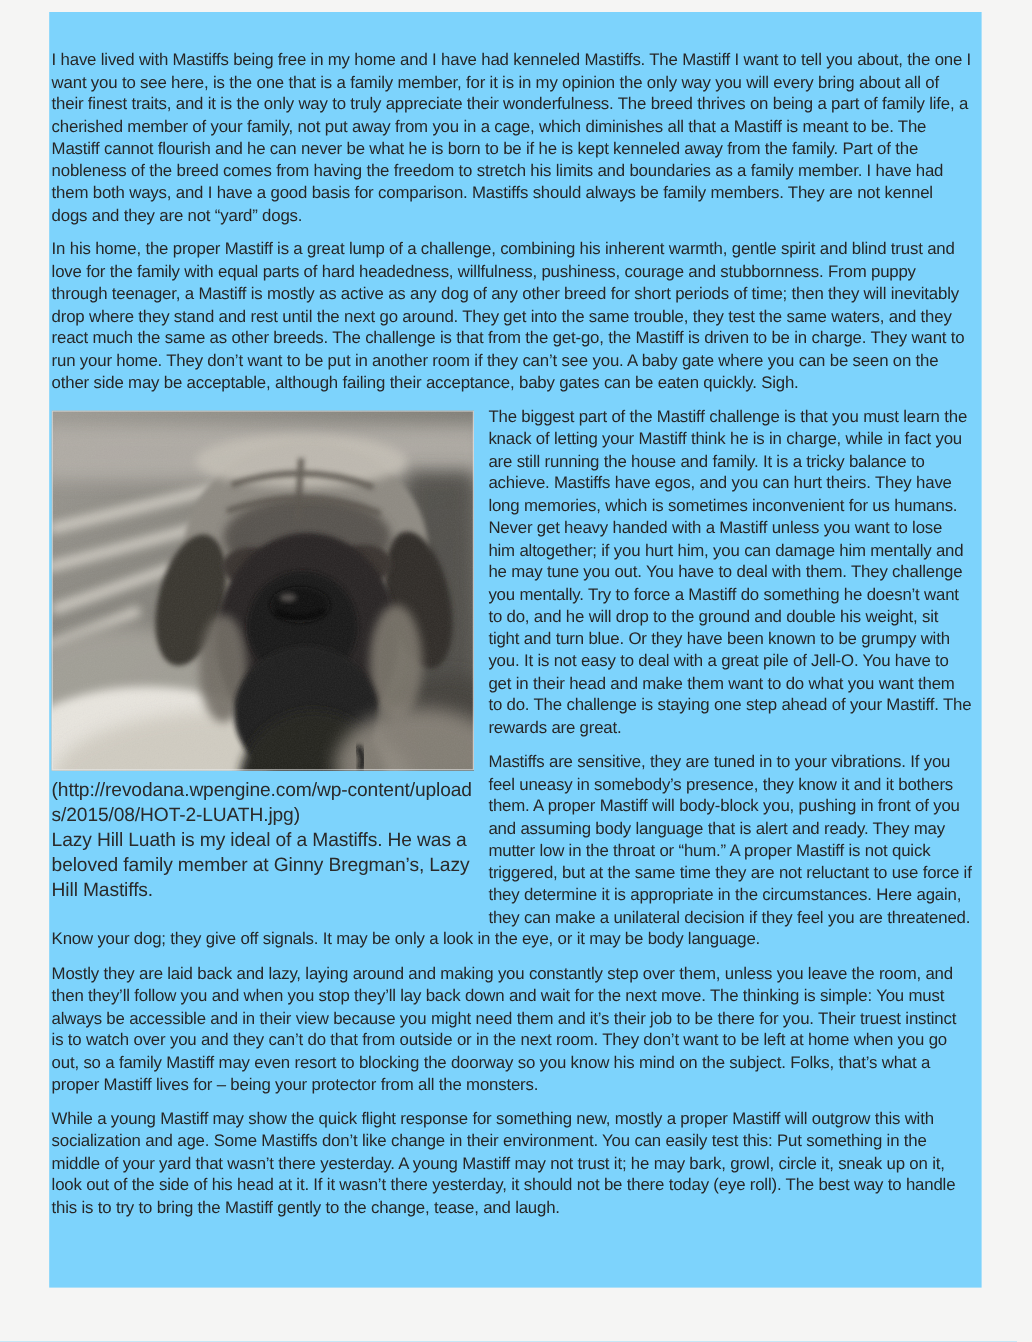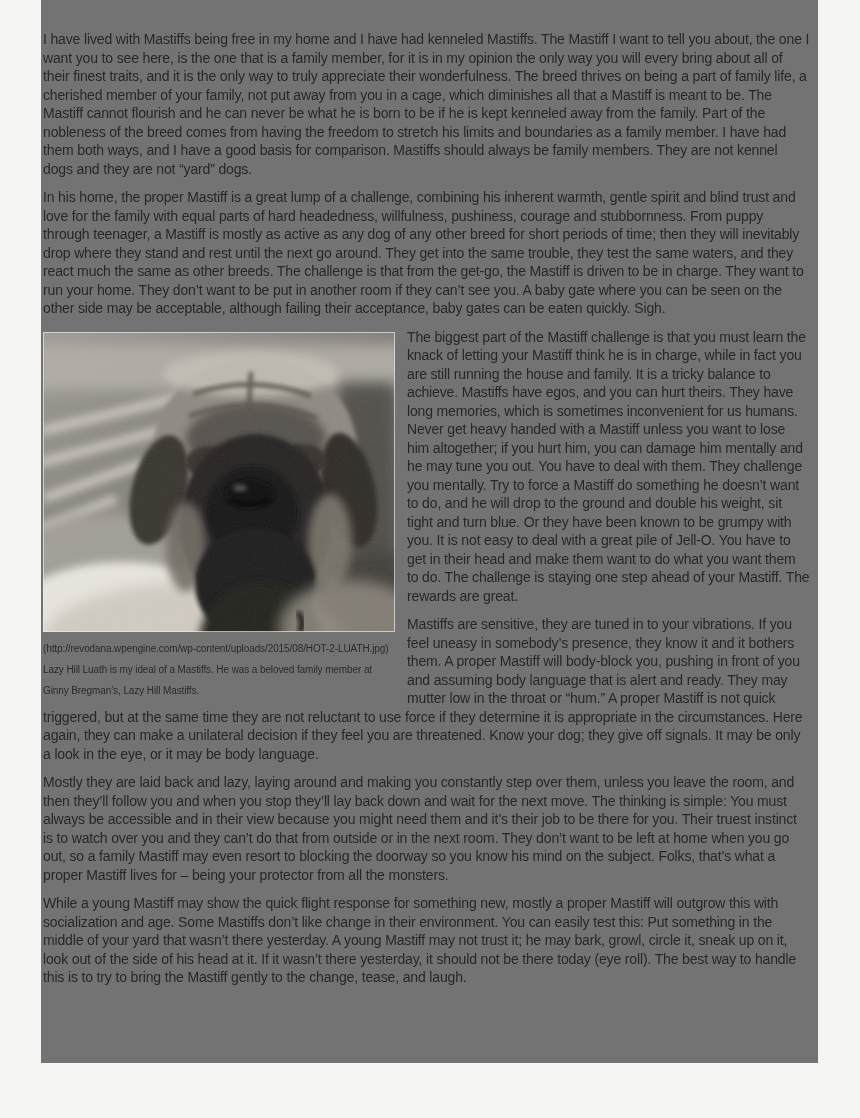--- a/index.html
+++ b/index.html
@@ -6,23 +6,23 @@
   body {
     width: 860px; height: 1118px;
     background: #f5f5f4;
     font-family: "Liberation Sans", "DejaVu Sans", sans-serif;
     overflow: hidden;
     position: relative;
   }
   .canvas { position: absolute; inset: 0; }
   .sheet {
     position: absolute;
-    left: 41px; top: 0;
+    left: 41px; top: 10px;
     width: 777px; height: 1063px;
-    background: #737373;
+    background: #7dd3fc;
     overflow: hidden;
   }
   article {
     padding: 30px 8px 0 2px;
     color: #272727;
     font-size: 14px;
     line-height: 18.5px;
     letter-spacing: -0.15px;
   }
   article p { margin: 0 0 10px 0; }
@@ -35,21 +35,21 @@
   }
   .photo {
     width: 352px; height: 300px;
     display: block;
     cursor: pointer;
     line-height: 0;
   }
   .photo svg { display: block; }
   figcaption {
     margin-top: 6px;
-    font-size: 10px;
+    font-size: 16px;
     line-height: 21px;
     letter-spacing: -0.1px;
     color: #2a2a2a;
   }
   .cap-url {
     display: block;
     word-break: break-all;
     color: #2a2a2a;
     text-decoration: none;
   }

